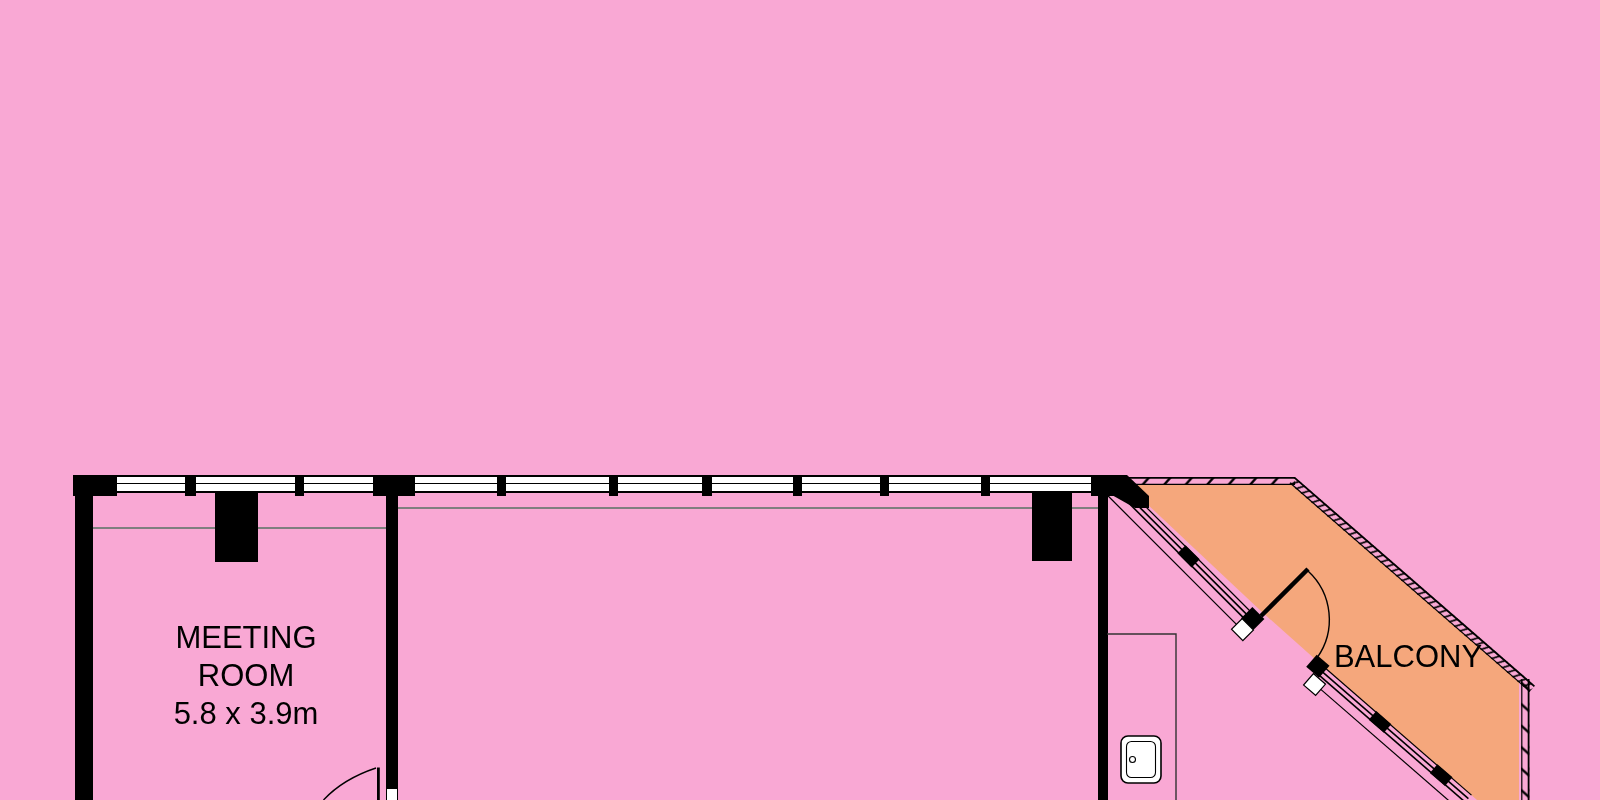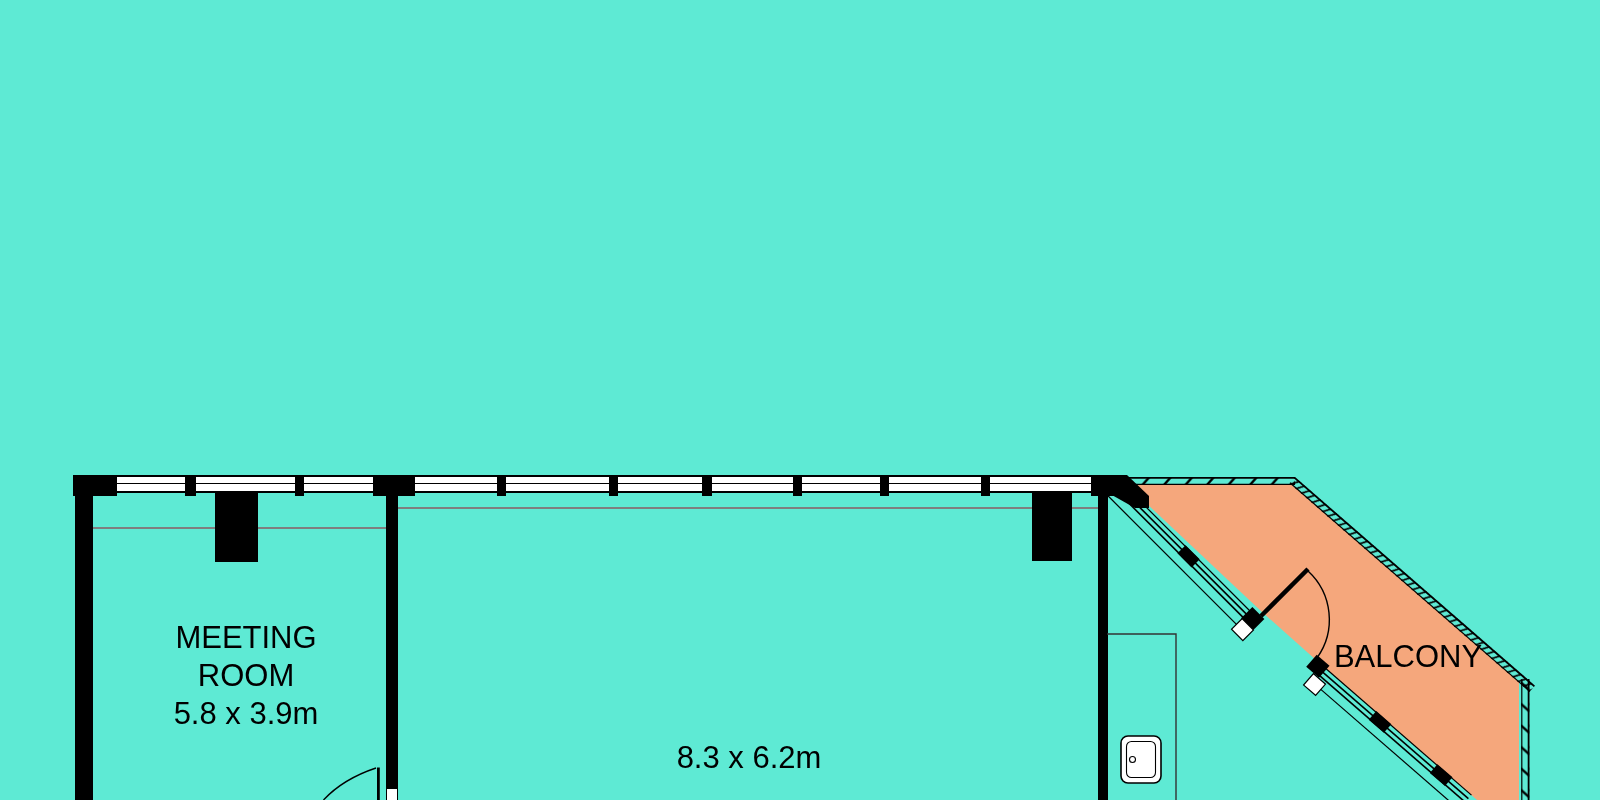--- a/index.html
+++ b/index.html
@@ -1,16 +1,16 @@
 <!DOCTYPE html>
 <html><head>
 <meta charset="utf-8">
 <style>
   html,body{margin:0;padding:0;background:#fff;}
-  .plan{position:relative;width:1600px;height:800px;background:#5eead4;overflow:hidden;
+  .plan{position:relative;width:1600px;height:800px;background:#f9a8d4;overflow:hidden;
         font-family:"Liberation Sans",sans-serif;color:#000;}
   .wall{position:absolute;background:#000;}
   
   .band{position:absolute;left:73px;top:475px;width:1042px;height:18px;box-sizing:border-box;
         background:#fff;border-top:2px solid #000;border-bottom:2.5px solid #000;}
   .band .mid{position:absolute;left:0;top:6px;width:100%;height:1.3px;background:#000;}
   .mullion{position:absolute;top:-2px;height:20.5px;background:#000;}
   .grayline{position:absolute;height:2px;background:#7f7f7f;}
   .label{position:absolute;text-align:center;white-space:pre-line;}
   .lbl-room{font-size:31px;line-height:38px;}
@@ -118,16 +118,15 @@
       <circle cx="1132.5" cy="759.5" r="3" fill="#fff" stroke="#000" stroke-width="1.1"></circle>
     </g>
 
     <line x1="378.4" y1="767.5" x2="378.4" y2="800" stroke="#000" stroke-width="2.8"></line>
     <path d="M 376,768 Q 343,779 323.5,800" fill="none" stroke="#000" stroke-width="1.4"></path>
   </svg>
 
   <div class="label lbl-room" style="left:96px;top:619px;width:300px;">MEETING
 ROOM</div>
   <div class="label lbl-room" style="left:96px;top:695px;width:300px;">5.8 x 3.9m</div>
-  <div class="label lbl-room" style="left:599px;top:739px;width:300px;">8.3 x 6.2m</div>
   <div class="label lbl-balcony" style="left:1283px;top:642px;width:250px;">BALCONY</div>
 
 </div>
 
 </body></html>

